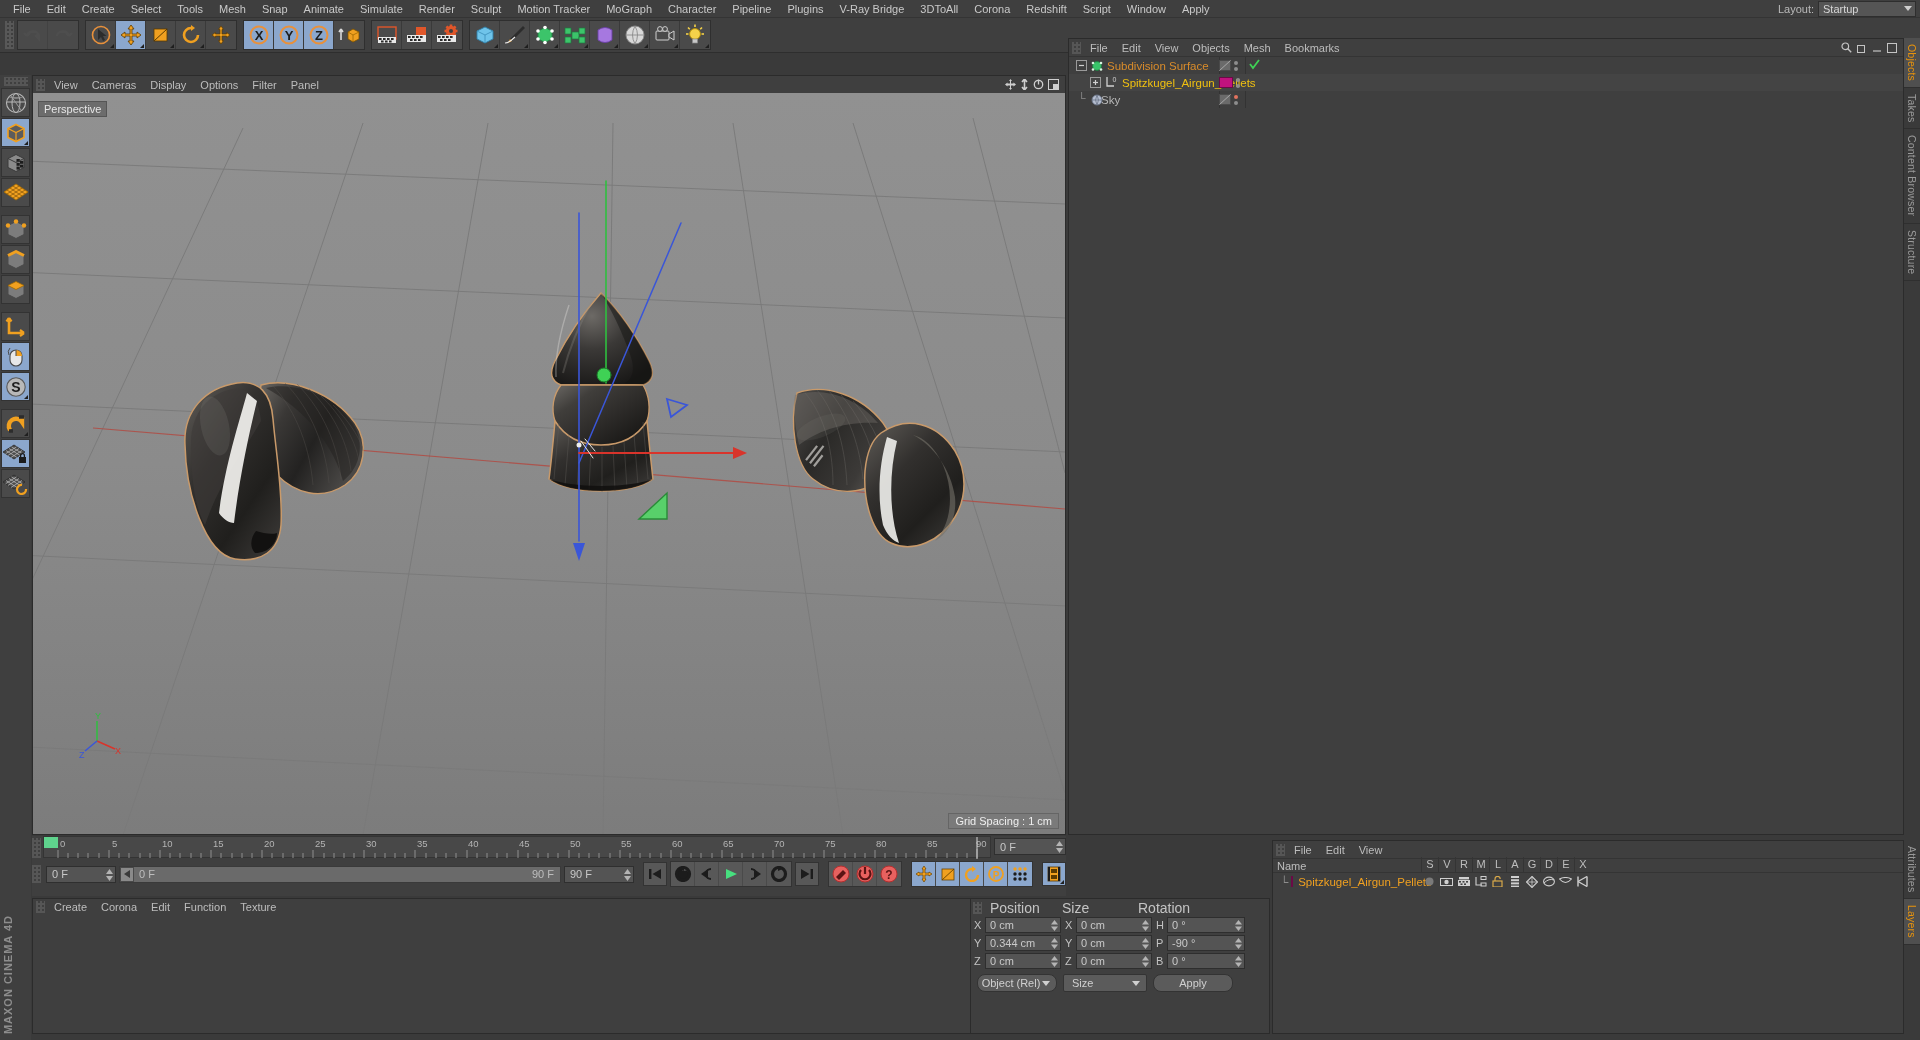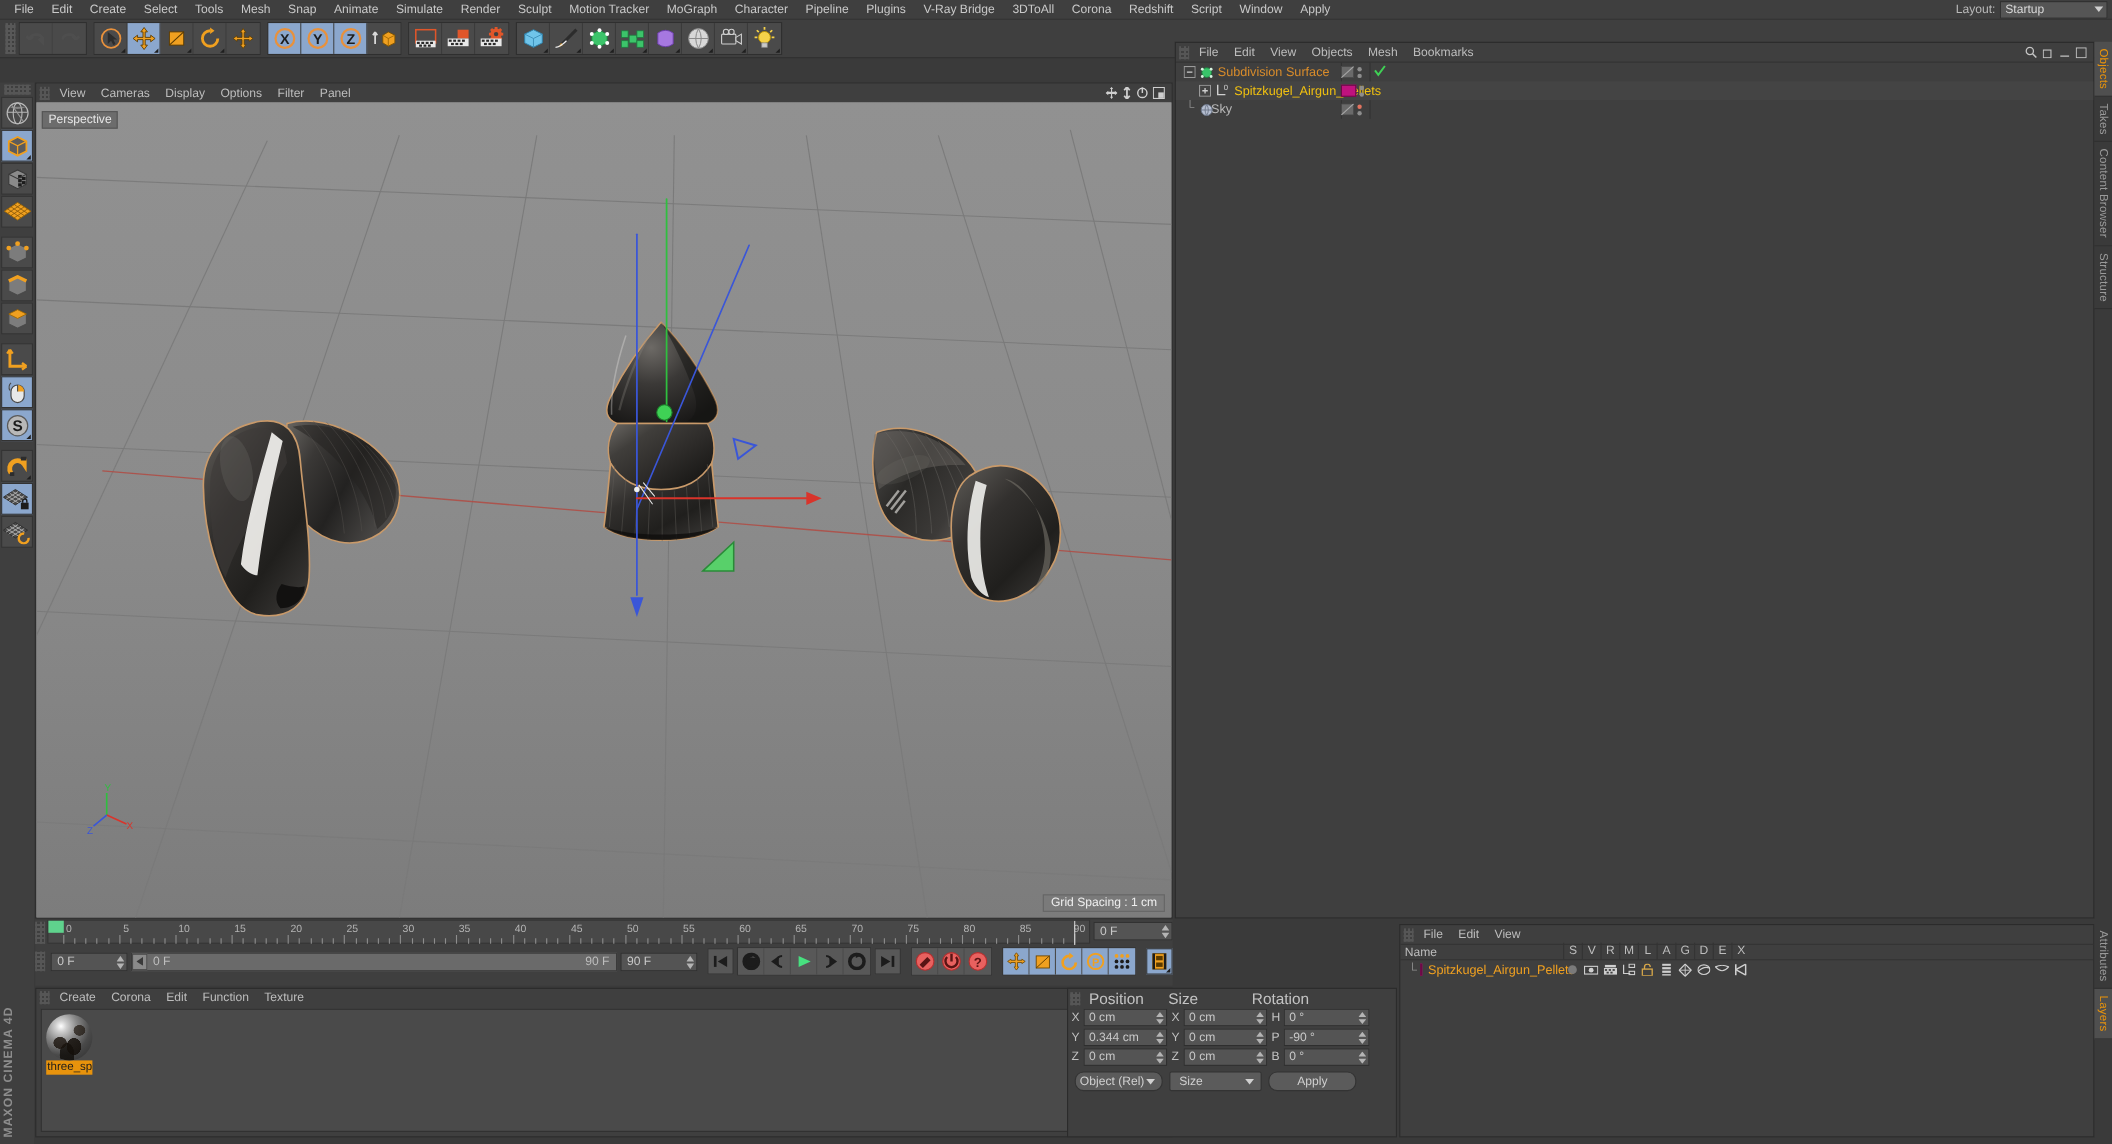--- a/index.html
+++ b/index.html
@@ -1050,26 +1050,20 @@
 
   <div class="matwrap">
     <div class="matmenu">
       <div class="vpgrip"></div>
       <div class="mi">Create</div>
       <div class="mi">Corona</div>
       <div class="mi">Edit</div>
       <div class="mi">Function</div>
       <div class="mi">Texture</div>
     </div>
-    <div class="matbody">
-      <div class="matchip">
-        <div class="matsphere"></div>
-        <div class="matname">three_sp</div>
-      </div>
-    </div>
   </div>
 
   <div class="omwrap">
     <div class="ommenu">
       <div class="vpgrip"></div>
       <div class="mi">File</div>
       <div class="mi">Edit</div>
       <div class="mi">View</div>
       <div class="mi">Objects</div>
       <div class="mi">Mesh</div>

